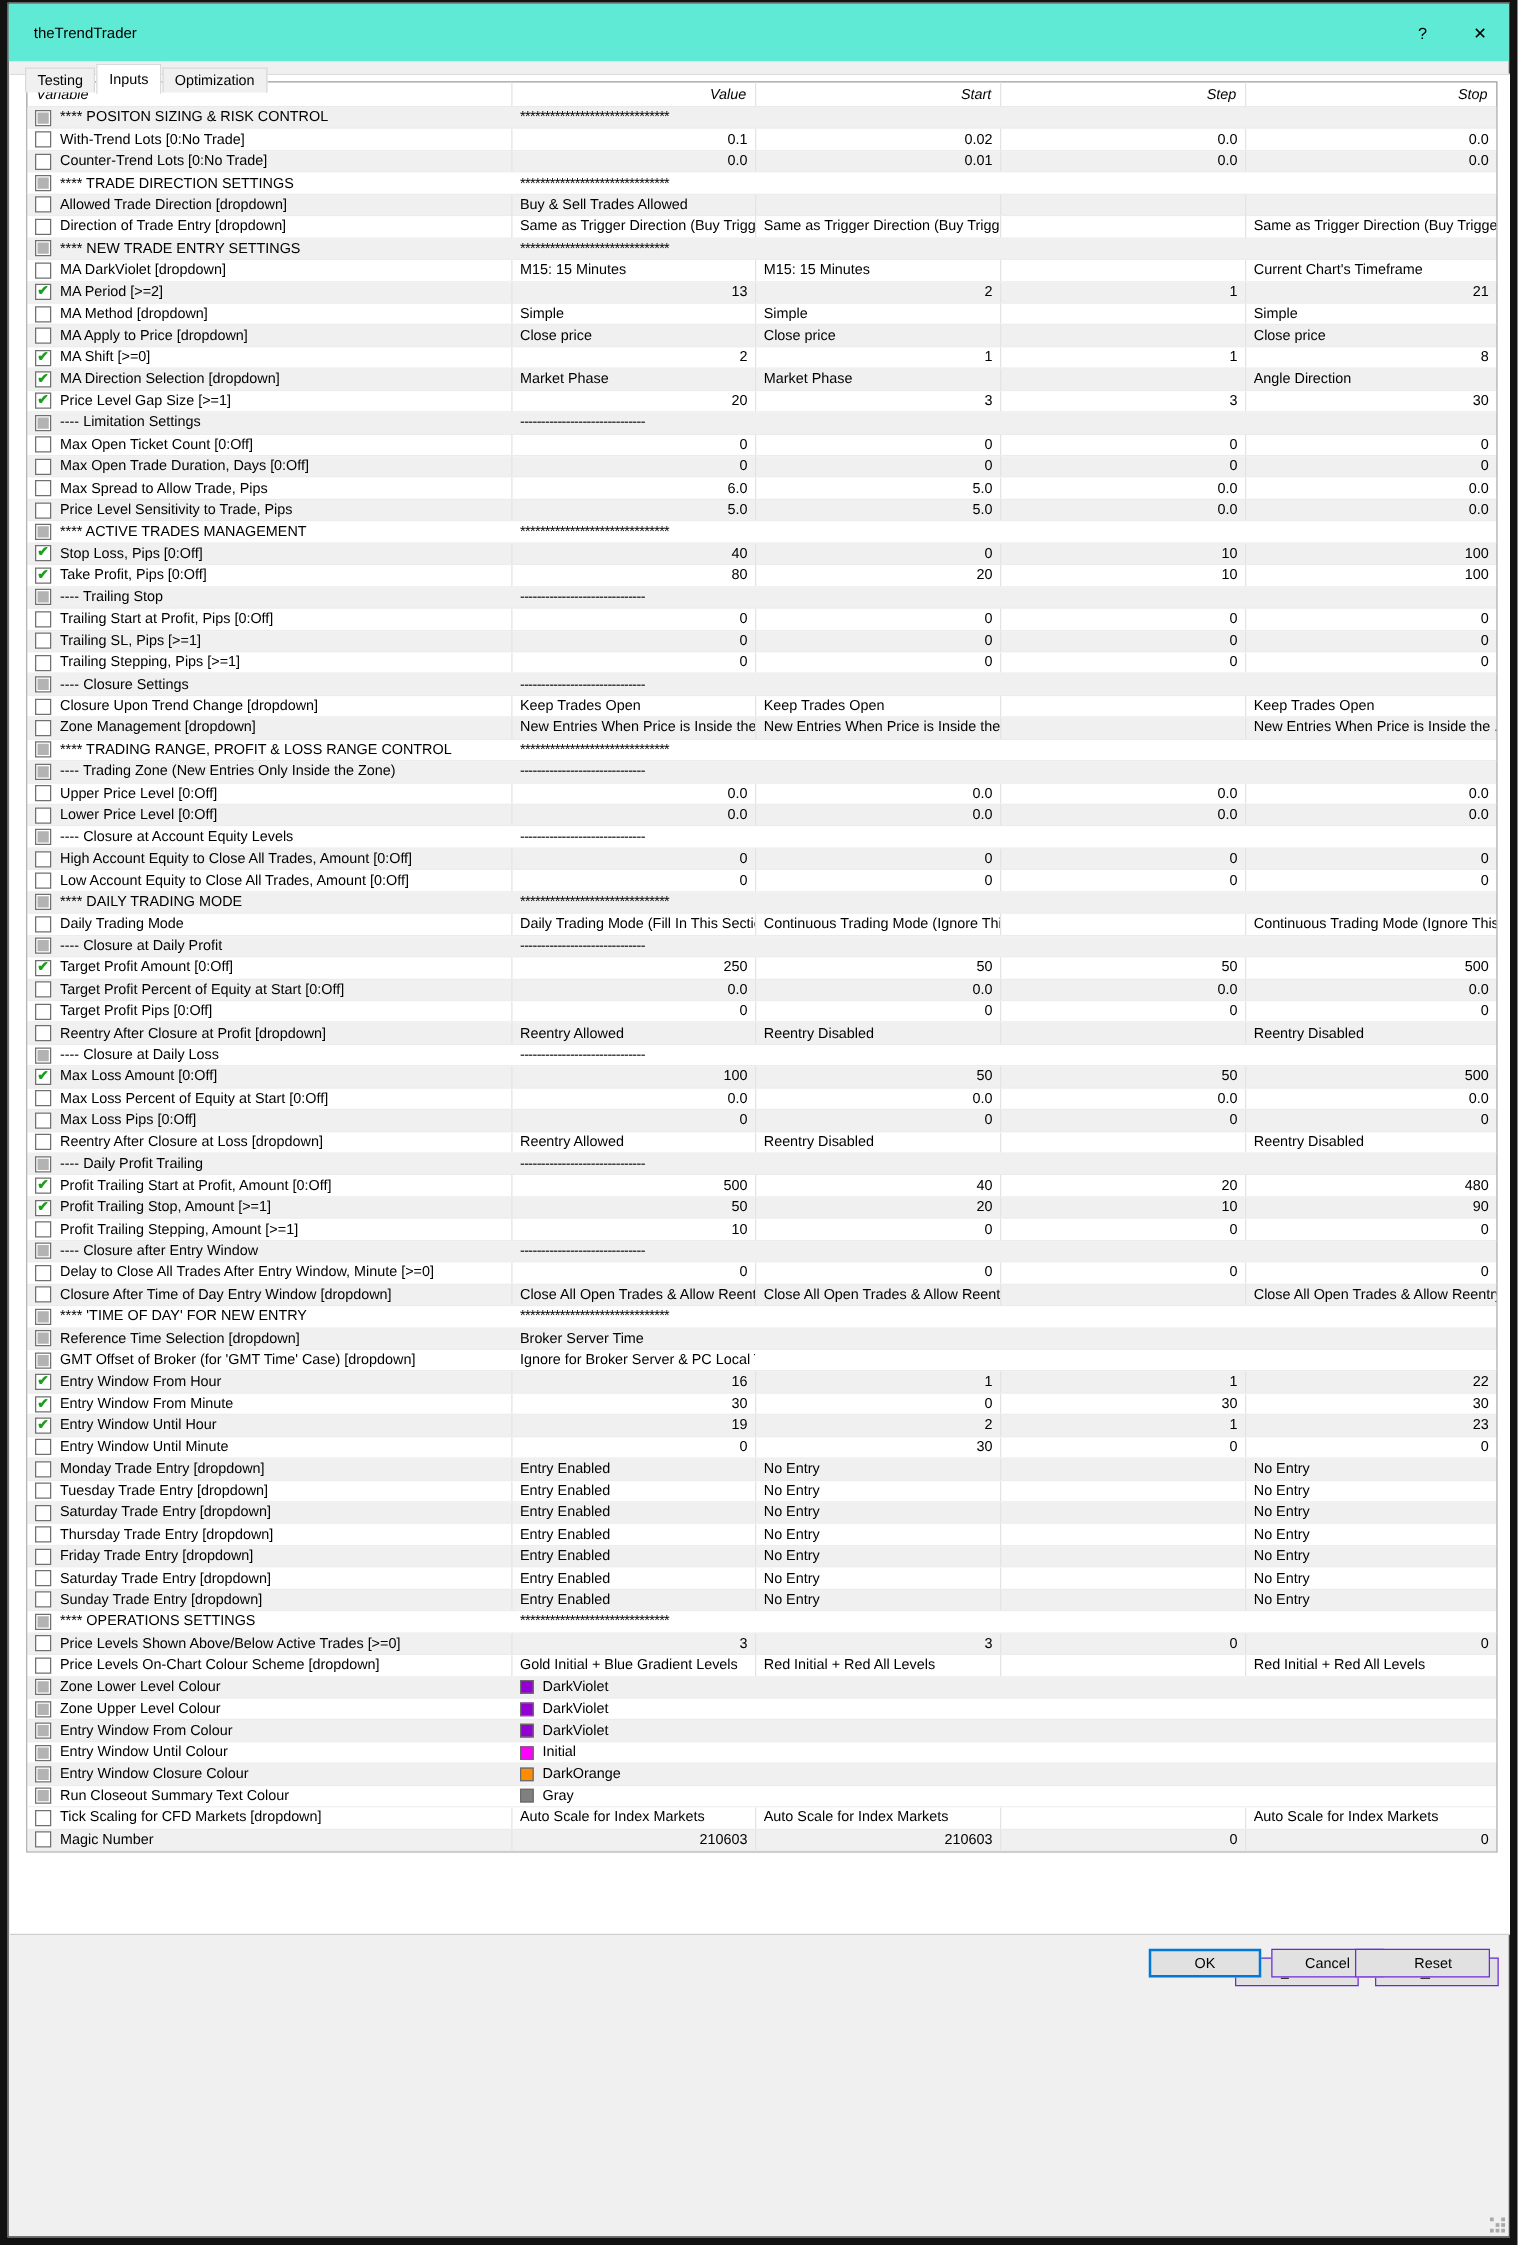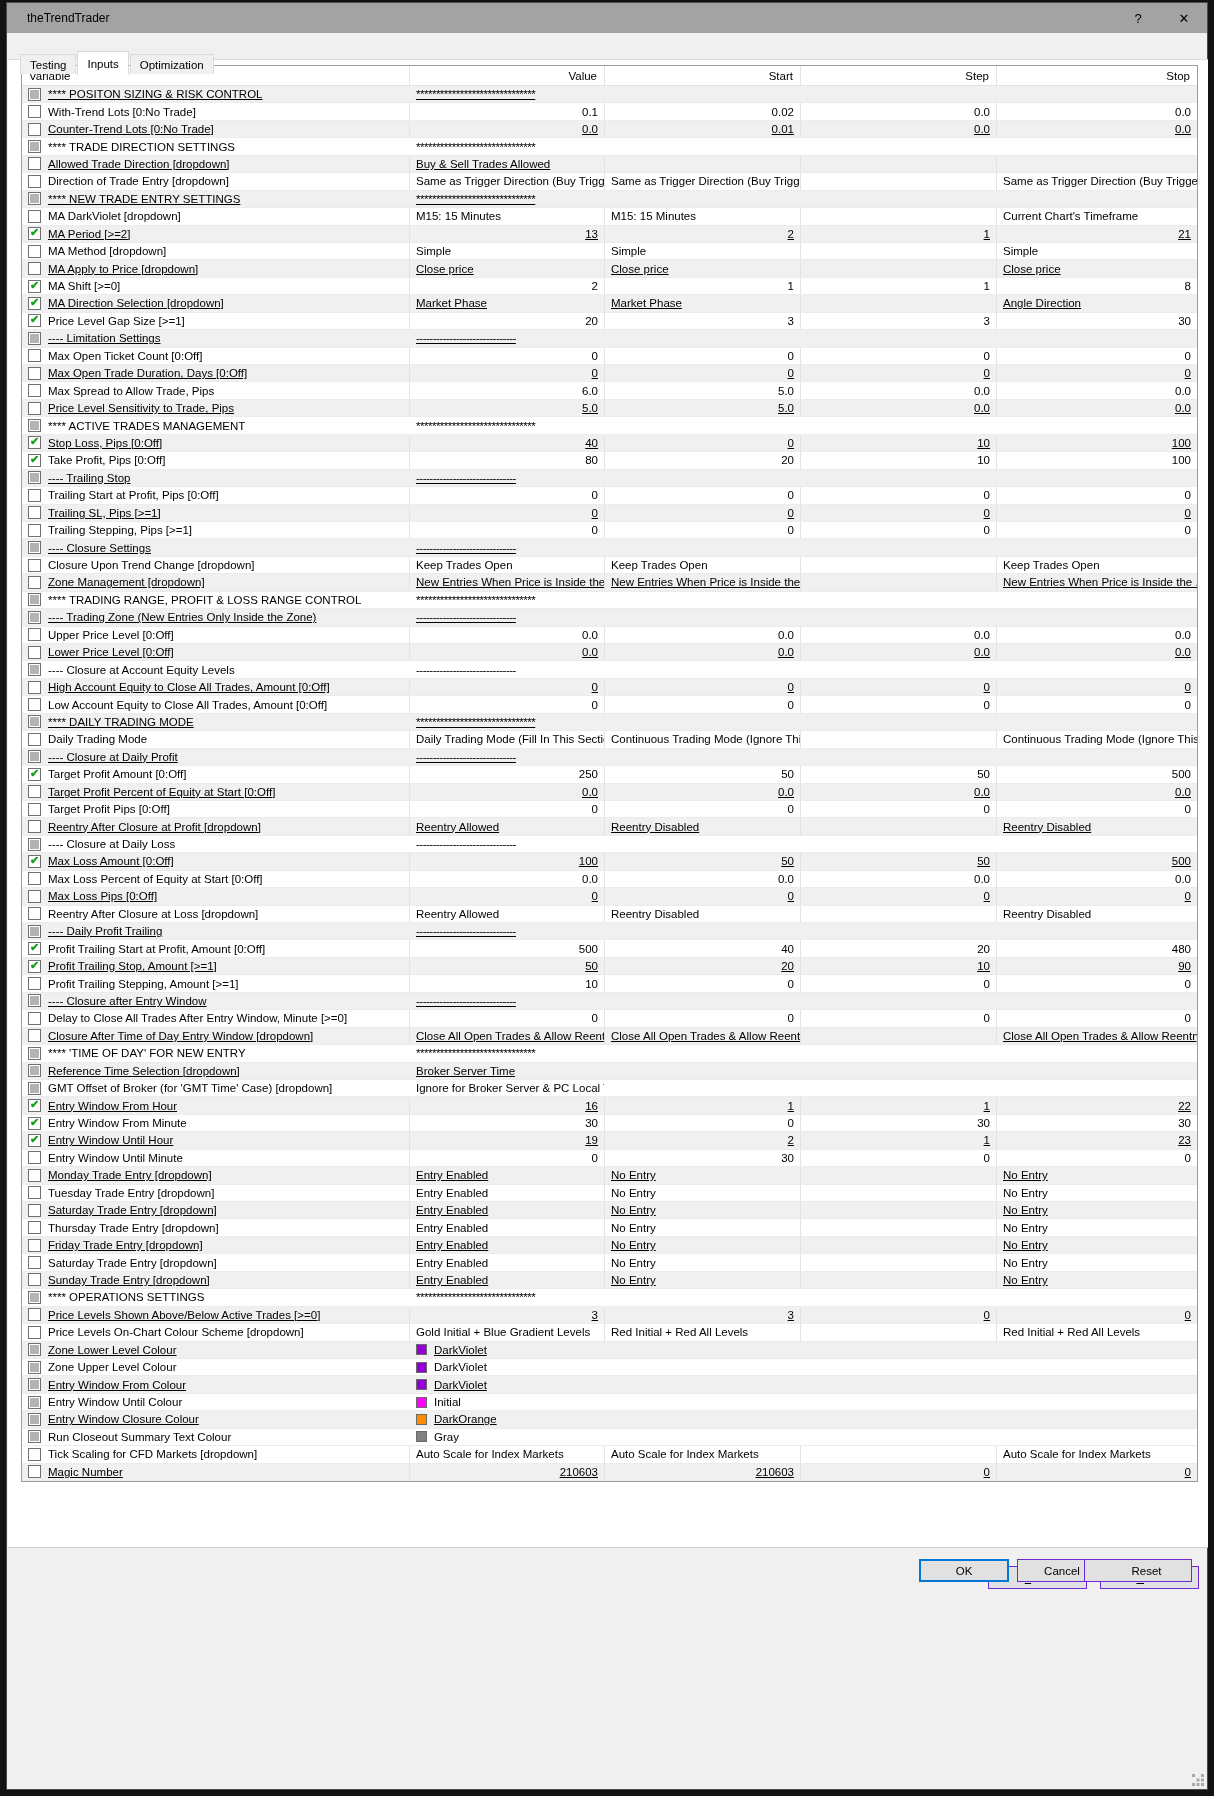--- a/index.html
+++ b/index.html
@@ -2,44 +2,44 @@
 <html><head>
 <meta charset="utf-8">
 <style>
   * { margin:0; padding:0; box-sizing:border-box; }
   html,body { width:1214px; height:1796px; }
   body { background:#121212; position:relative; overflow:hidden;
          font-family:"Liberation Sans", sans-serif; color:#000; }
   .dialog { position:absolute; left:6px; top:2px; width:1202px; height:1788px;
             background:#f0f0f0; border:1px solid #4a4a4a; }
   
-  .titlebar { height:30px; background:#a3a3a3; display:flex; align-items:center; }
+  .titlebar { height:46px; background:#5eead4; display:flex; align-items:center; }
   .title { margin-left:20px; font-size:12px; }
   .tb-btns { margin-left:auto; display:flex; height:100%; }
   .tb-btn { width:46px; height:100%; display:flex; align-items:center; justify-content:center;
             font-size:13px; color:#000; }
   
   .tabstrip { position:absolute; left:13px; top:33px; display:flex; align-items:flex-end; z-index:3; }
   .tab { height:20px; padding:0 9px; display:flex; align-items:center; font-size:11.5px;
          background:#f0f0f0; border:1px solid #d9d9d9; border-bottom:none; margin-right:1px;margin-top:15px; }
   .tab.active { height:24px; background:#fff; margin-bottom:-1px; }
   
   .page { position:absolute; left:1px; top:56px; width:1200px; height:1489px; background:#fff;
           border-top:1px solid #dcdcdc; border-bottom:1px solid #cfcfcf; }
   
   .table { position:absolute; left:13px; top:5px; width:1177px; background:#fff;
            border:1px solid #9d9d9d; }
   .thead { display:flex; height:20px; border-bottom:1px solid #e3e3e3; font-size:11.5px; }
-  .th { display:flex; align-items:center; padding:0 7px; }
+  .th { display:flex; align-items:center; padding:0 7px;font-style:italic; }
   .th-var { flex:1; }
   .th-num { justify-content:flex-end; border-left:1px solid #e3e3e3; }
   .w-val { width:195px; } .w-start { width:196px; } .w-step { width:196px; } .w-stop { width:201px; }
   .row { display:flex; height:17.45px; border-bottom:1px solid #ececec; font-size:11.5px;
          align-items:stretch; background:#fff; }
-  .row.odd { background:#f0f0f0;text-decoration:underline; }
+  .row.odd { background:#f0f0f0; }
   .c { display:flex; align-items:center; overflow:hidden; white-space:nowrap; }
   .c-var { flex:1; padding-left:6px; }
   .c-cell { border-left:1px solid #e3e3e3; padding:0 6px; }
   .c.num { justify-content:flex-end; }
   .row.merged .c-cell { border-left-color:transparent; }
   .sep-text { letter-spacing:-0.5px; }
   
   .cb { width:13px; height:13px; border:1px solid #707070; background:#fff; flex:none;
         margin-right:7px; position:relative; align-self:center; }
   .cb.gray::after { content:""; position:absolute; left:1px; top:1px; right:1px; bottom:1px;

